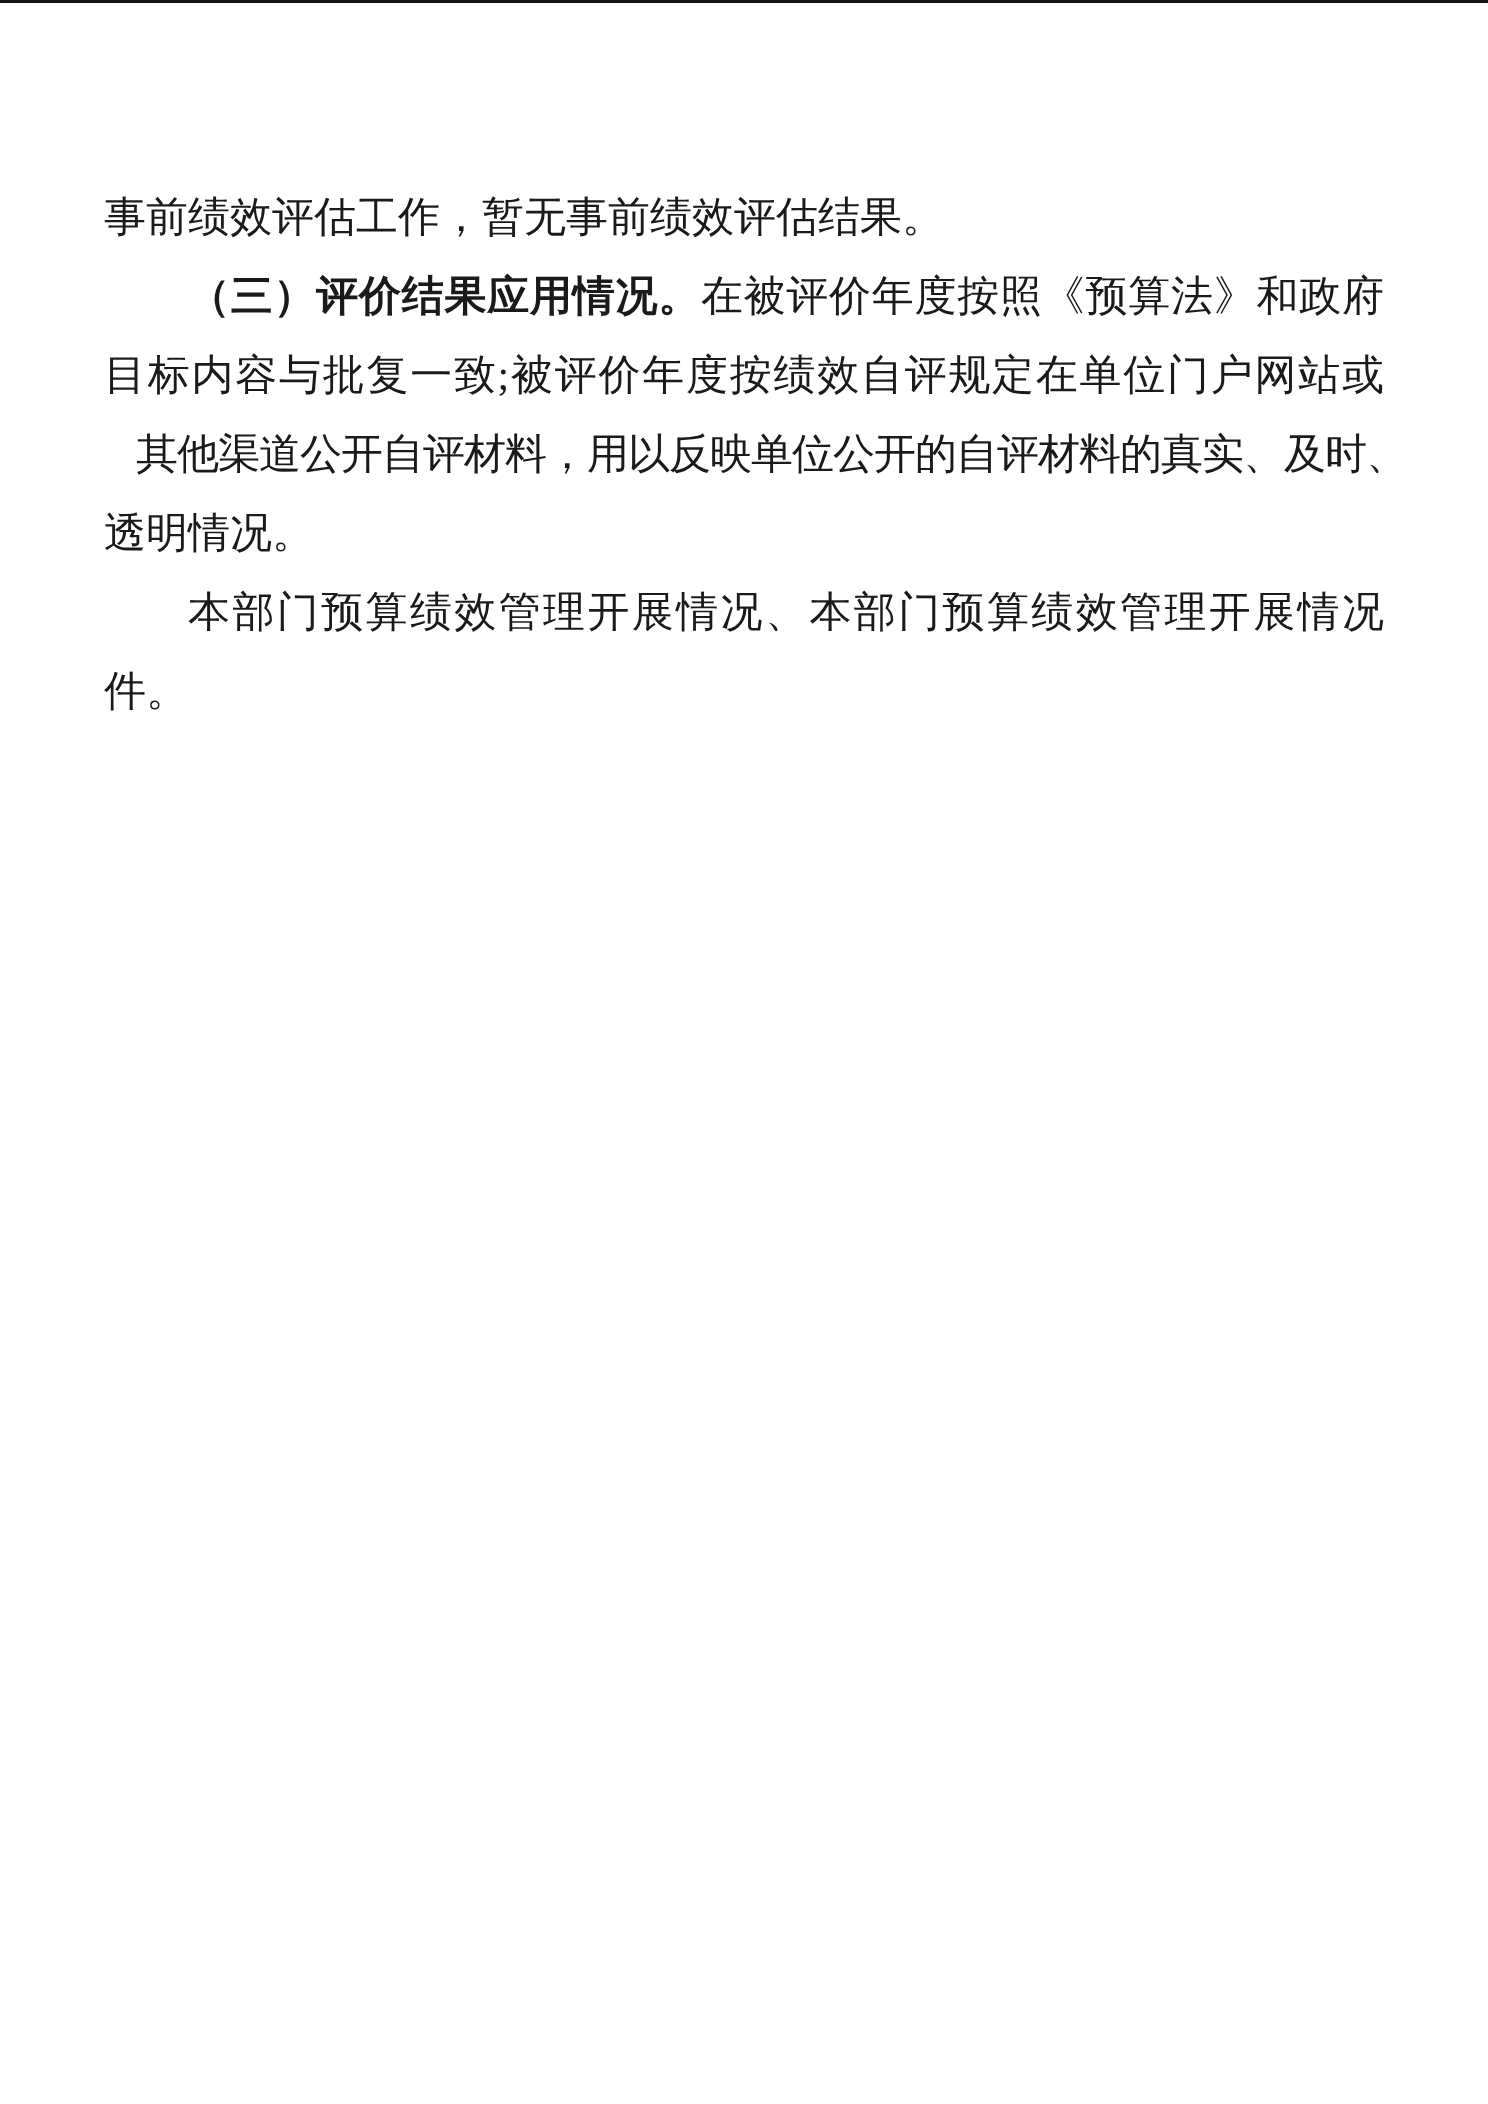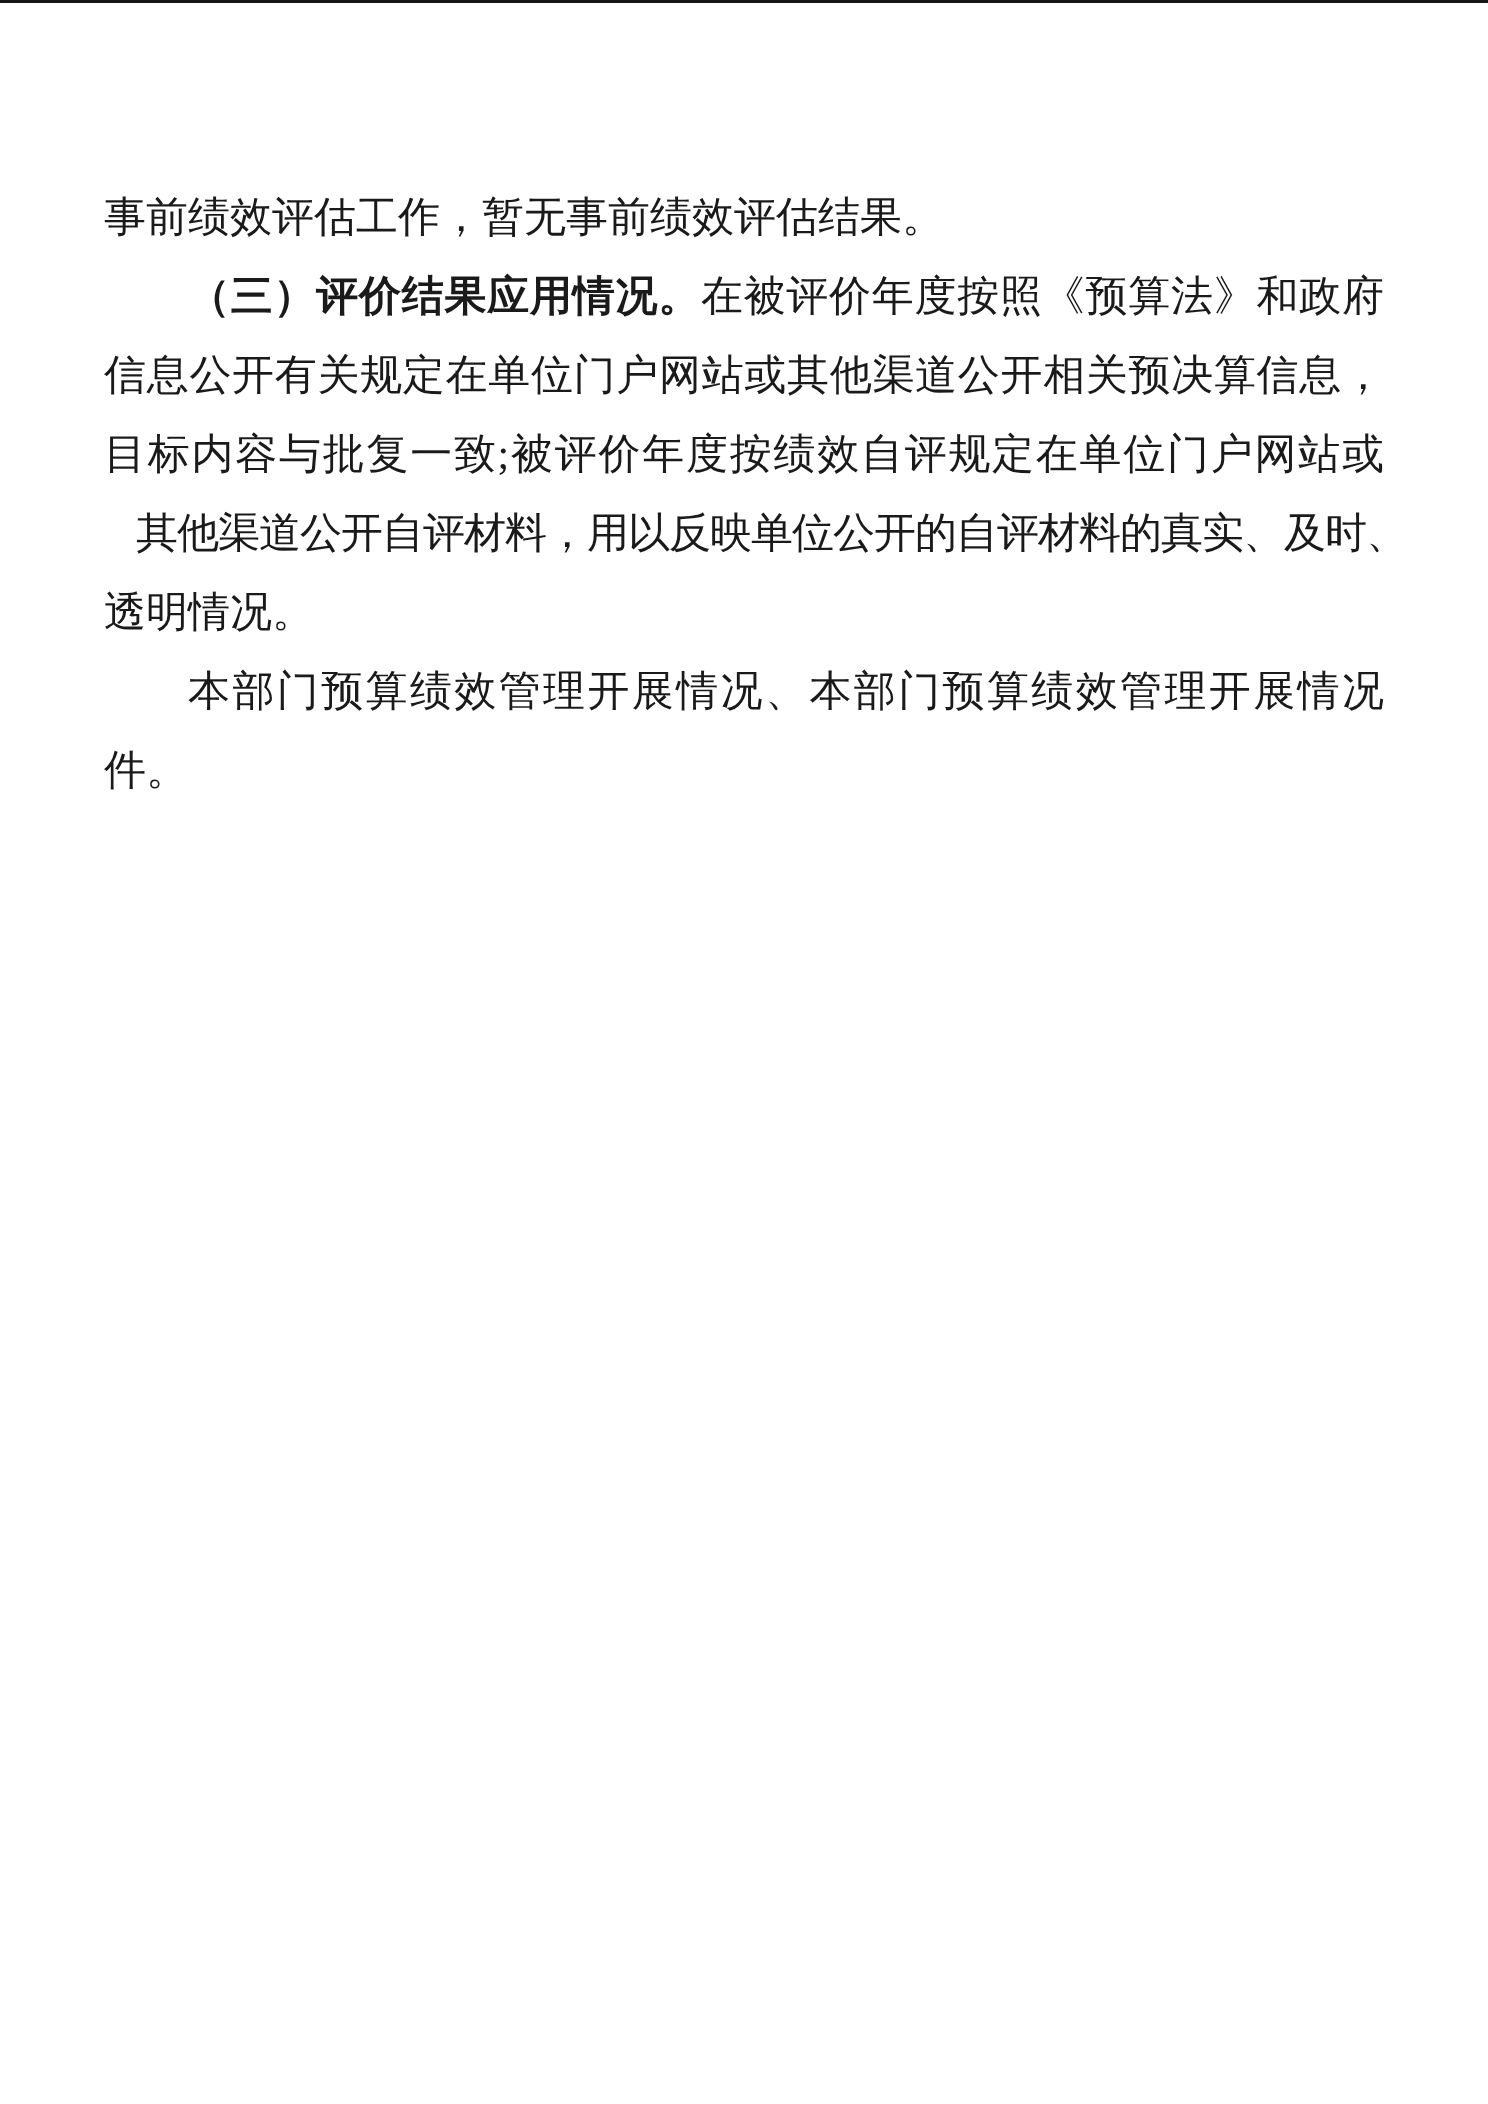--- a/index.html
+++ b/index.html
@@ -66,23 +66,20 @@
   <div class="content">
 
     <div class="line end">
       <span>事前绩效评估工作，暂无事前绩效评估结果。</span>
     </div>
 
     <div class="line indent">
       <span class="bold">（三）评价结果应用情况。</span><span>在被评价年度按照《预算法》和政府</span>
     </div>
 
-    <div class="line">
-      <span>信息公开有关规定在单位门户网站或其他渠道公开相关预决算信息，</span>
-    </div>
 
 
 
     <div class="line">
       <span>目标内容与批复一致;被评价年度按绩效自评规定在单位门户网站或</span>
     </div>
 
     <div class="line tight">
       <span>其他渠道公开自评材料，用以反映单位公开的自评材料的真实、及时、</span>
     </div>

